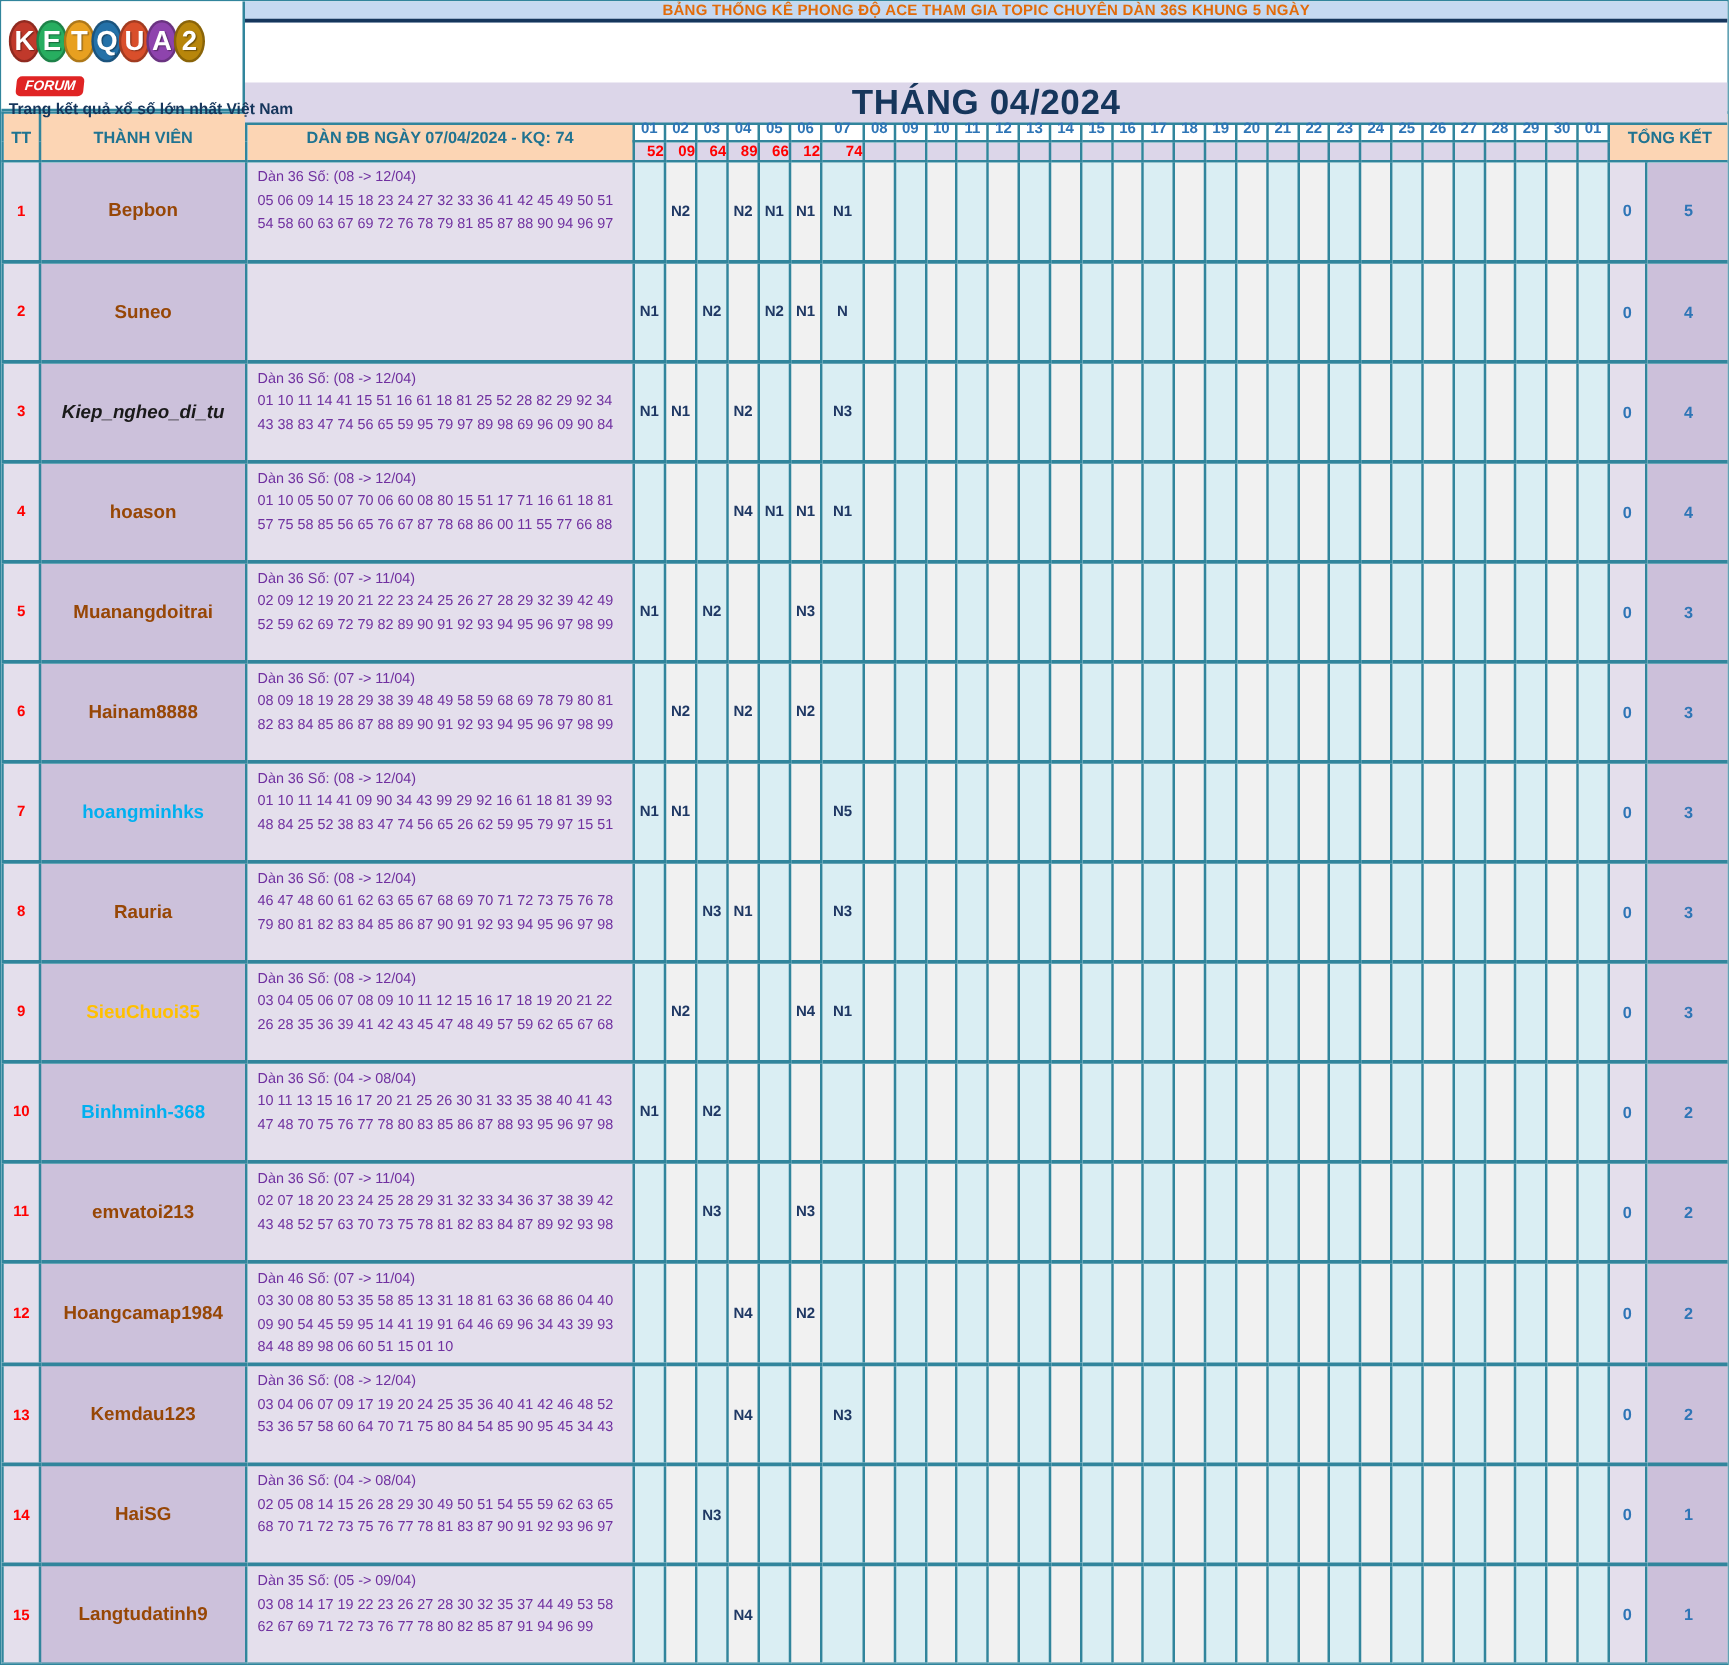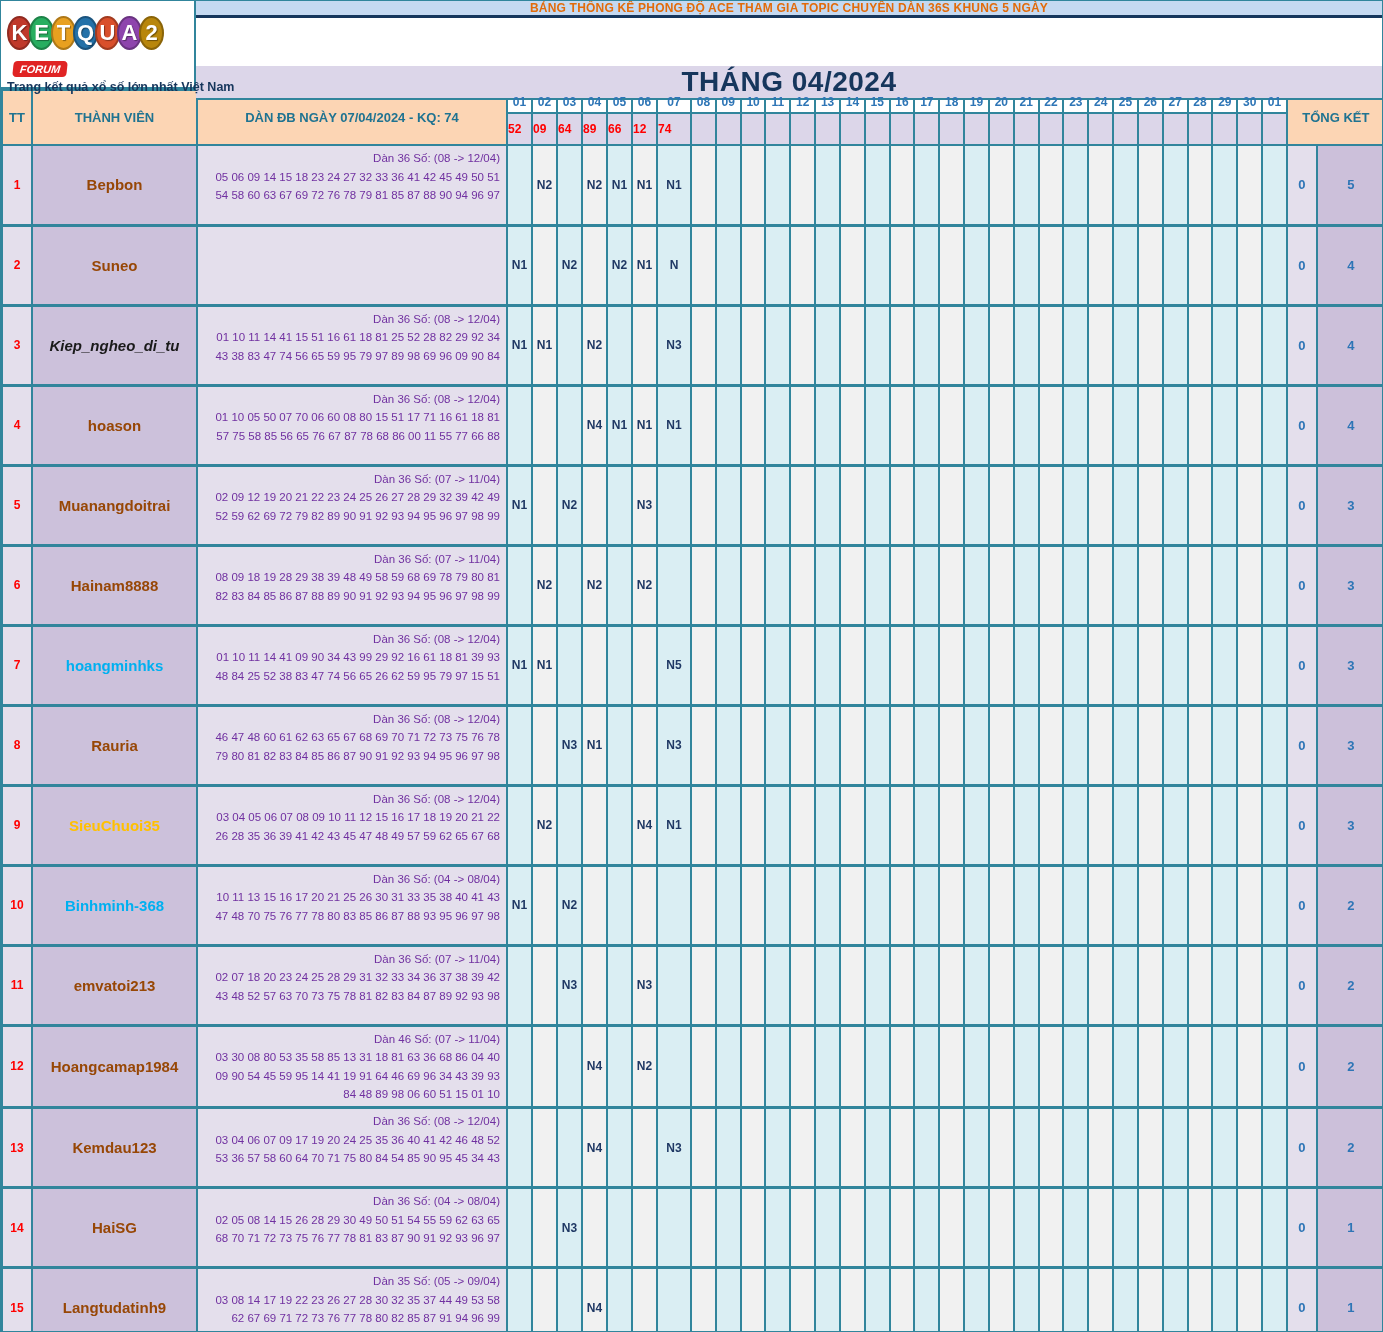--- a/index.html
+++ b/index.html
@@ -28,27 +28,27 @@
   .band-b { height:58px; background:#dcd6e9; border-bottom:2px solid #31859c;
             display:flex; align-items:center; justify-content:center;
             color:#16365c; font-weight:bold; font-size:28px; letter-spacing:.5px; }
 
   
   table { border-collapse:collapse; table-layout:fixed; width:1383px; }
   td, th { border:2px solid #31859c; overflow:hidden; }
   thead th { font-size:12px; }
   .h-peach { background:#fcd5b4; color:#1f7391; font-weight:bold; font-size:13px; text-align:center; }
   .h-day  { background:#ffffff; color:#2e75b6; font-weight:bold; text-align:center; height:23px; }
-  .r-res  { background:#dcd6e9; color:#ff0000; font-weight:bold; font-size:12px; text-align:left; height:32px; }
+  .r-res  { background:#dcd6e9; color:#ff0000; font-weight:bold; font-size:12px; text-align:right; height:16px; }
   tbody tr { height:80px; }
   tbody td { border-bottom-width:3px; }
   .c-tt   { background:#e4dfec; color:#ff0000; font-weight:bold; font-size:12px; text-align:center; }
   .c-mem  { background:#ccc1db; font-weight:bold; font-size:15px; text-align:center; }
   .c-dan  { background:#e4dfec; color:#7030a0; font-size:11.5px; line-height:1.62;
-            vertical-align:top; padding:3px 6px 2px 8px; text-align:right; }
+            vertical-align:top; padding:3px 6px 2px 8px; text-align:left; }
   .c-day  { text-align:center; color:#1f3864; font-weight:bold; font-size:12px; }
   .day-blue  { background:#daeef3; }
   .day-white { background:#f1f1f1; }
   .c-zero { background:#e4dfec; color:#2e75b6; font-weight:bold; font-size:13px; text-align:center; }
   .c-tot  { background:#ccc0da; color:#2e75b6; font-weight:bold; font-size:13px; text-align:center; }
 </style>
 </head>
 <body>
 
 <div class="page">

